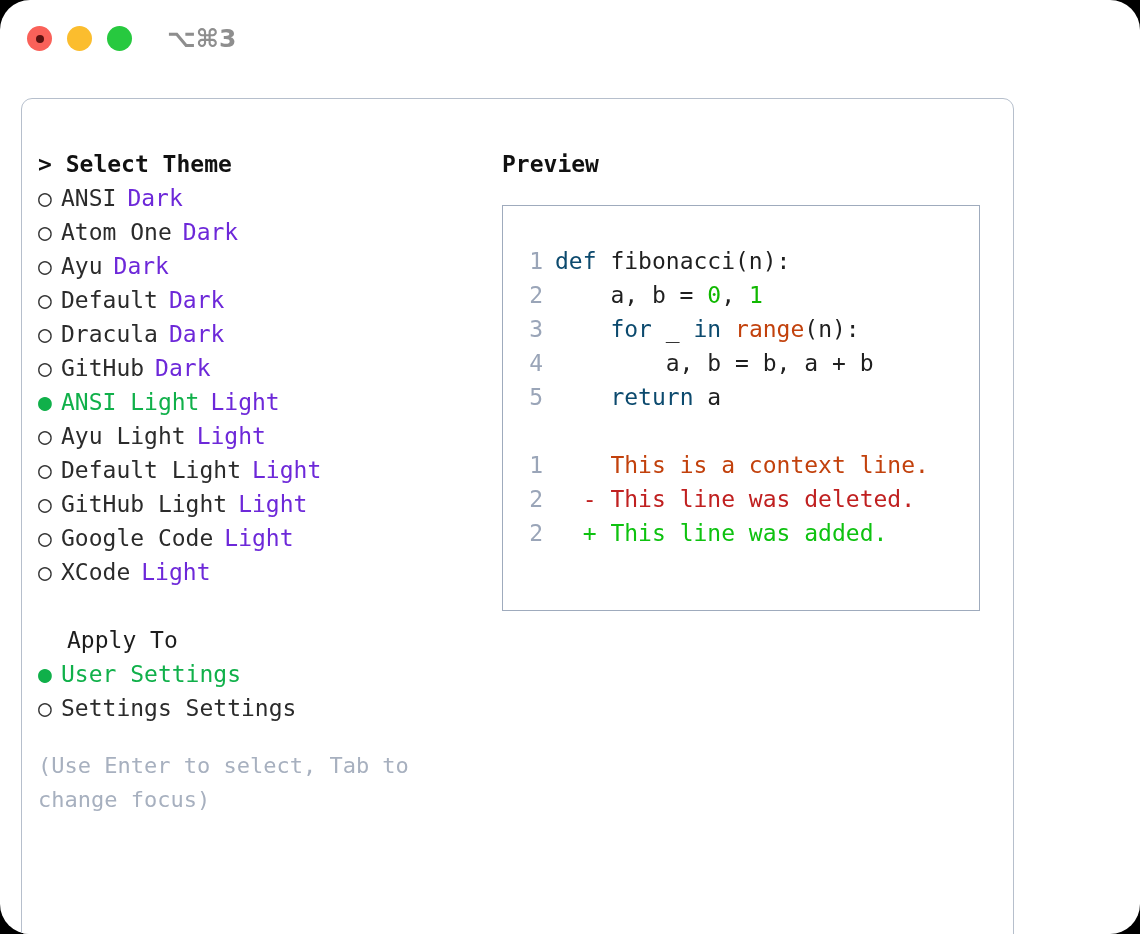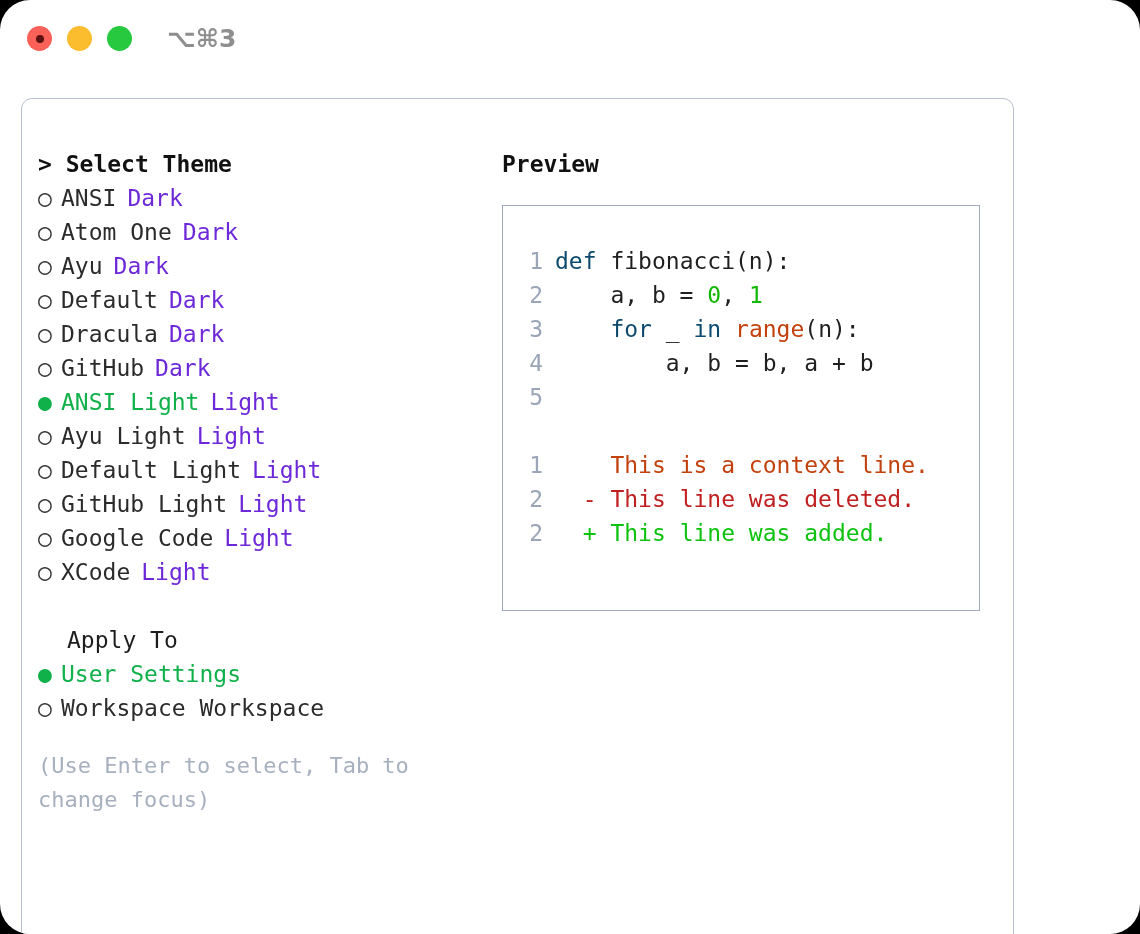--- a/index.html
+++ b/index.html
@@ -246,37 +246,37 @@
             <div class="opt-row"><span class="bullet">○</span><span class="opt-name">Google Code</span><span class="opt-tag">Light</span></div>
             <div class="opt-row"><span class="bullet">○</span><span class="opt-name">XCode</span><span class="opt-tag">Light</span></div>
           </div>
 
         <div class="spacer-sm"></div>
 
         <div class="group-label">Apply To</div>
 
         <div id="apply-list">
             <div class="opt-row selected"><span class="bullet on">●</span><span class="opt-name">User Settings</span></div>
-            <div class="opt-row"><span class="bullet">○</span><span class="opt-name">Workspace Workspace</span></div>
+            <div class="opt-row"><span class="bullet">○</span><span class="opt-name">Settings Settings</span></div>
           </div>
 
         <div class="hint">(Use Enter to select, Tab to change focus)</div>
       </div>
 
       <div class="col-right">
         <div class="preview-title">Preview</div>
 
         <div class="preview-box">
           <div class="code-area">
             <div id="code-lines">
                 <div class="code-line"><span class="lno">1</span><span><span class="tok-kw">def </span><span class="tok-plain">fibonacci(n):</span></span></div>
                 <div class="code-line"><span class="lno">2</span><span><span class="tok-plain">    a, b = </span><span class="tok-num">0</span><span class="tok-plain">, </span><span class="tok-num">1</span></span></div>
                 <div class="code-line"><span class="lno">3</span><span><span class="tok-plain">    </span><span class="tok-kw">for</span><span class="tok-plain"> _ </span><span class="tok-kw">in</span><span class="tok-plain"> </span><span class="tok-fn">range</span><span class="tok-plain">(n):</span></span></div>
                 <div class="code-line"><span class="lno">4</span><span><span class="tok-plain">        a, b = b, a + b</span></span></div>
-                <div class="code-line"><span class="lno">5</span></div>
+                <div class="code-line"><span class="lno">5</span><span><span class="tok-plain">    </span><span class="tok-kw">return</span><span class="tok-plain"> a</span></span></div>
               </div>
             <div class="gap-line"></div>
             <div id="diff-lines">
                 <div class="code-line"><span class="lno">1</span><span class="diff-ctx">   </span><span class="diff-ctx"> This is a context line.</span></div>
                 <div class="code-line"><span class="lno">2</span><span class="diff-del">  -</span><span class="diff-del"> This line was deleted.</span></div>
                 <div class="code-line"><span class="lno">2</span><span class="diff-add">  +</span><span class="diff-add"> This line was added.</span></div>
               </div>
           </div>
         </div>
       </div>

